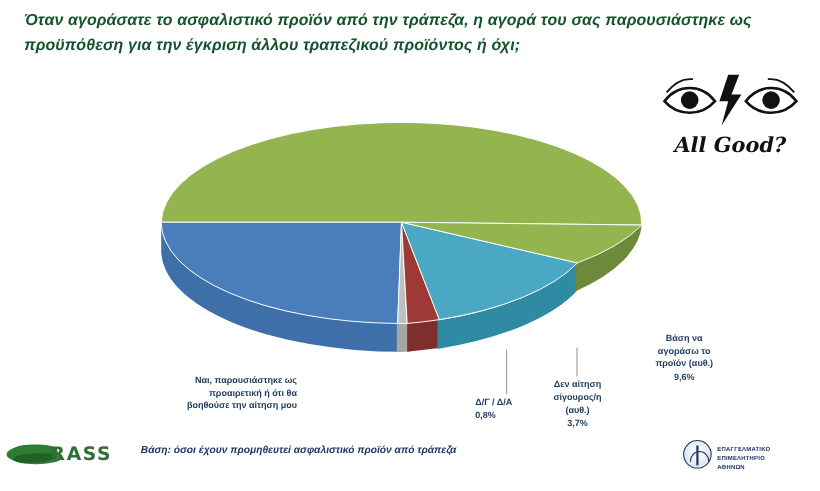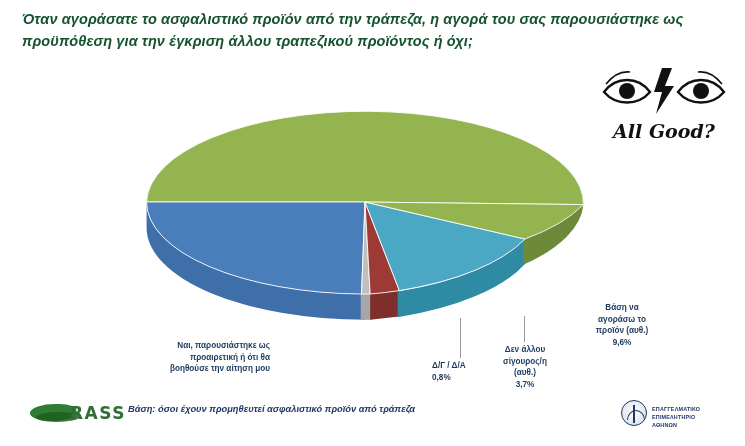--- a/index.html
+++ b/index.html
@@ -70,21 +70,21 @@
     left: 128px;
     top: 404px;
     font-size: 9.3px;
     font-style: italic;
     font-weight: bold;
     color: #1f3864;
   }
   
   .rass {
     position: absolute;
-    left: 30px;
+    left: 6px;
     top: 398px;
     width: 100px;
     height: 30px;
   }
   .rass-swoosh {
     position: absolute;
     left: 0; top: 6px;
     width: 46px; height: 17px;
     background: #2e7d32;
     border-radius: 50% 40% 45% 50%;
@@ -213,21 +213,21 @@
   </div>
 
   <div class="lbl lbl-cyan">
     <span>Βάση να</span><br>
     <span>αγοράσω το</span><br>
     <span>προϊόν (αυθ.)</span>
     <span class="pct">9,6%</span>
   </div>
 
   <div class="lbl lbl-red">
-    <span>Δεν άλλου</span><br>
+    <span>Δεν αίτηση</span><br>
     <span>σίγουρος/η</span><br>
     <span>(αυθ.)</span>
     <span class="pct">3,7%</span>
   </div>
 
   <div class="lbl lbl-grey">
     <span>Δ/Γ / Δ/Α</span>
     <span class="pct">0,8%</span>
   </div>
 

